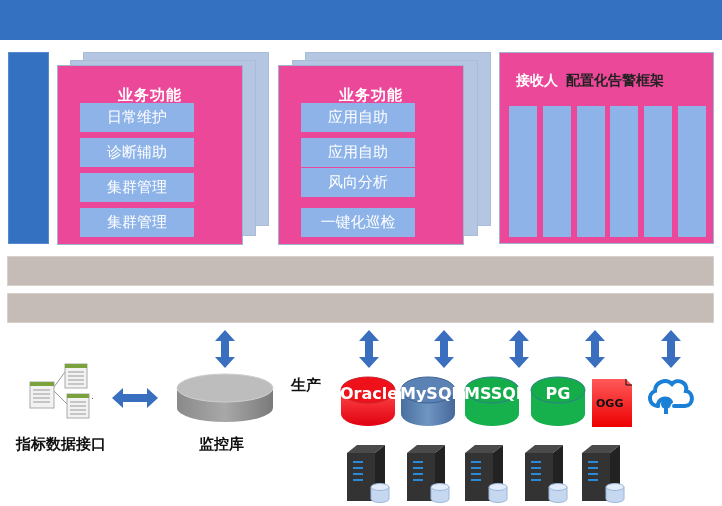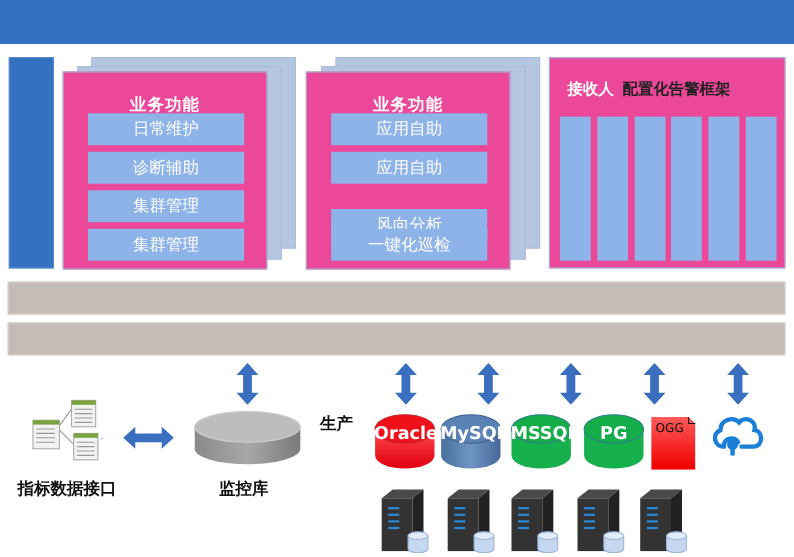--- a/index.html
+++ b/index.html
@@ -12,21 +12,21 @@
   .top-bar { left: 0; top: 0; width: 722px; height: 40px; background: #3571c1; }
   .left-bar { left: 8px; top: 52px; width: 41px; height: 192px; background: #3571c1; border: 1px solid #5a88cc; box-sizing: border-box; }
 
   .stack-sheet { background: #b4c6e1; border: 1px solid #a9bcd8; box-sizing: border-box; }
   .panel { background: #ec4899; border: 1px solid #9fb3d3; box-sizing: border-box; }
   .panel-title {
     position: absolute; left: 0; right: 0; top: 20px; text-align: center;
     color: #ffffff; font-weight: bold; font-size: 15px; letter-spacing: 1px;
   }
   .func-item {
-    position: absolute; left: 22px; width: 142px; height: 29px;
+    position: absolute; left: 22px; width: 114px; height: 29px;
     background: #8db3e8; color: #ffffff; font-size: 15px;
     display: flex; align-items: center; justify-content: center;
   }
 
   .right-panel { left: 499px; top: 52px; width: 215px; height: 192px; }
   .recv-title {
     position: absolute; left: 16px; top: 19px; font-weight: bold; font-size: 14px;
   }
   .recv-title .a { color: #ffffff; }
   .recv-title .b { color: #222222; margin-left: 8px; }
@@ -53,21 +53,21 @@
   <div class="func-item" style="top:107px;">集群管理</div>
   <div class="func-item" style="top:142px;">集群管理</div>
 </div>
 
 <div class="abs stack-sheet" style="left:305px;top:52px;width:186px;height:174px;"></div>
 <div class="abs stack-sheet" style="left:292px;top:60px;width:186px;height:176px;"></div>
 <div class="abs panel" style="left:278px;top:65px;width:186px;height:180px;">
   <div class="panel-title">业务功能</div>
   <div class="func-item" style="top:37px;">应用自助</div>
   <div class="func-item" style="top:72px;">应用自助</div>
-  <div class="func-item" style="top:124px;">风向分析</div>
+  <div class="func-item" style="top:102px;">风向分析</div>
   <div class="func-item" style="top:142px;">一键化巡检</div>
 </div>
 
 <div class="abs panel right-panel">
   <div class="recv-title">
     <span class="a">接收人</span><span class="b">配置化告警框架</span>
   </div>
   <div class="col-bar" style="left:9px;"></div>
   <div class="col-bar" style="left:43px;"></div>
   <div class="col-bar" style="left:77px;"></div>
@@ -197,21 +197,21 @@
   <svg width="42" height="48" style="position:absolute;left:0;top:0;">
     <defs>
         <linearGradient id="gogg" x1="0" x2="0" y1="0" y2="1">
           <stop offset="0" stop-color="#ff5a5a"></stop>
           <stop offset="1" stop-color="#ee0000"></stop>
         </linearGradient>
       </defs>
     <path d="M0,0 L34,0 L40,6 L40,48 L0,48 Z" fill="url(#gogg)"></path>
     <path d="M34,0 L34,6 L40,6" fill="none" stroke="#111" stroke-width="1"></path>
   </svg>
-  <div style="position:absolute;left:4px;top:4px;font-weight:normal;font-size:11px;color:#111;">OGG</div>
+  <div style="position:absolute;left:4px;top:18px;font-weight:bold;font-size:11px;color:#111;">OGG</div>
 </div>
 
 <svg class="abs" style="left:644px;top:374px;" width="52" height="44">
   <path d="M14,32 C5,32 3,20 11,17 C11,8 22,4 28,10 C33,4 44,8 42,17 C50,18 50,32 41,32 L30,32" fill="none" stroke="#1a7fd6" stroke-width="4" stroke-linecap="round"></path>
   <path d="M14,32 C14,24 24,22 27,28" fill="none" stroke="#1a7fd6" stroke-width="4" stroke-linecap="round"></path>
   <circle cx="22" cy="30" r="5" fill="#1a7fd6"></circle>
   <path d="M22,30 L22,40" stroke="#1a7fd6" stroke-width="4"></path>
 </svg>
 
 <div id="servers">

